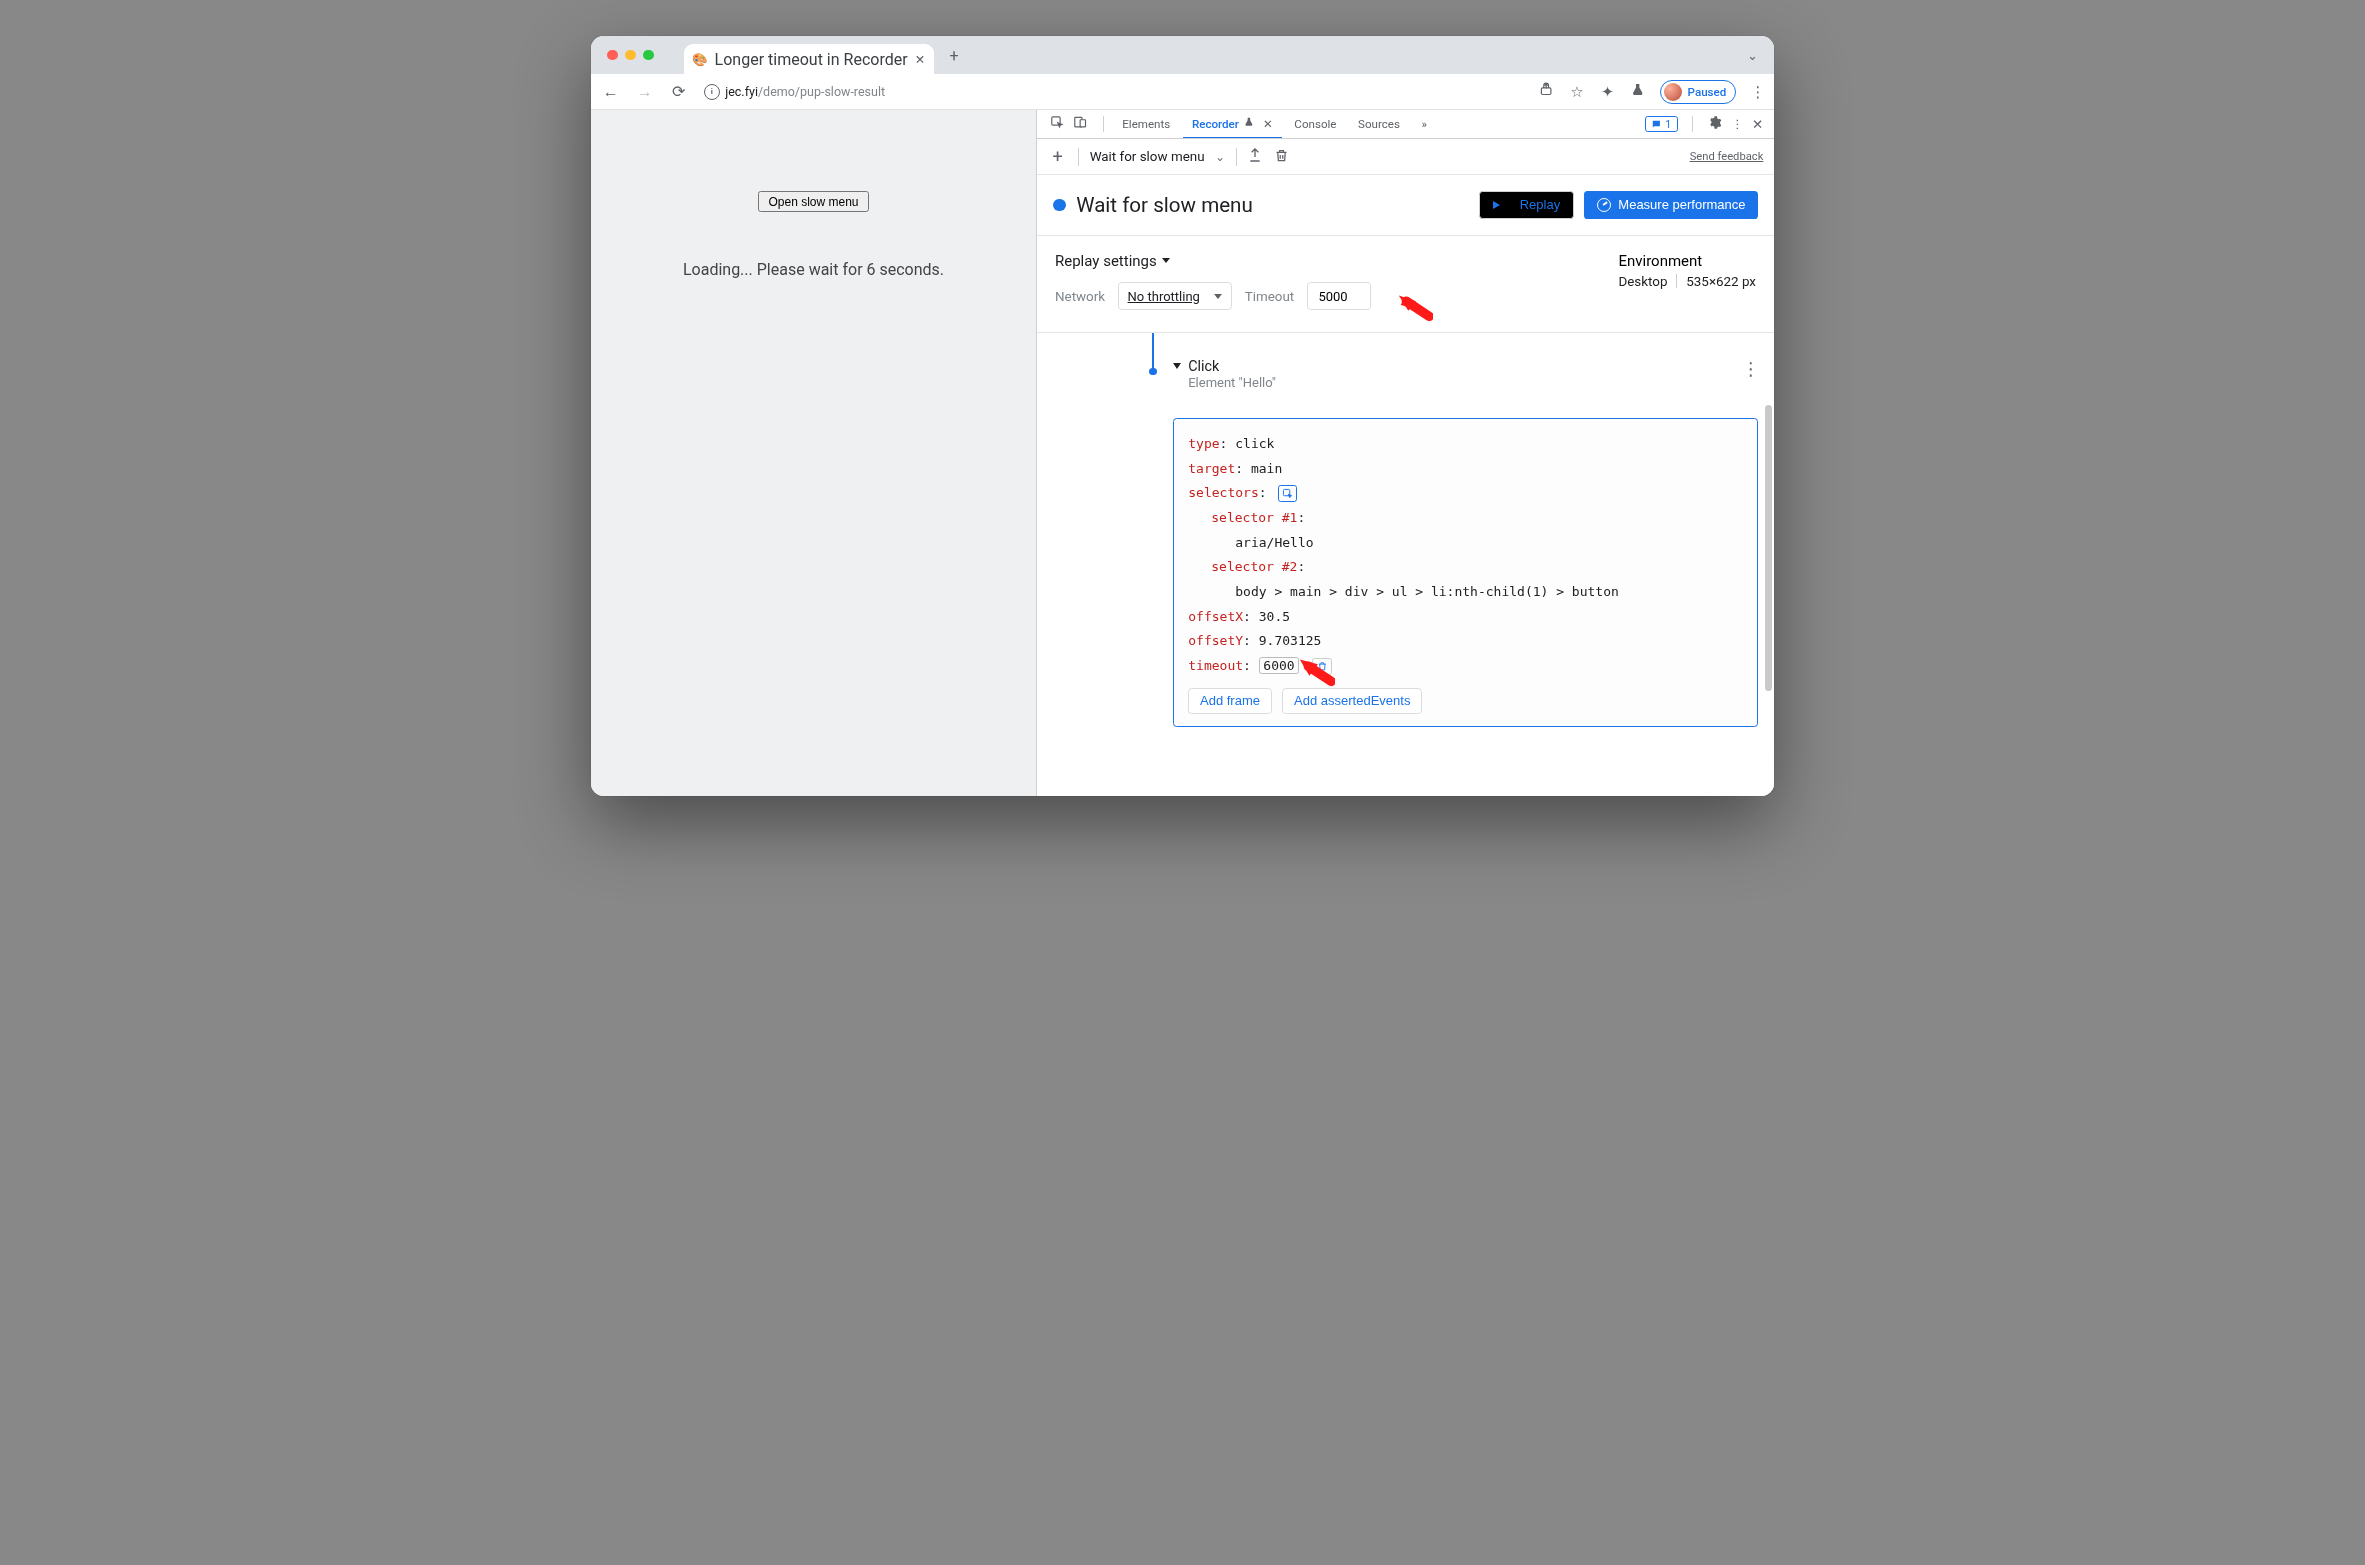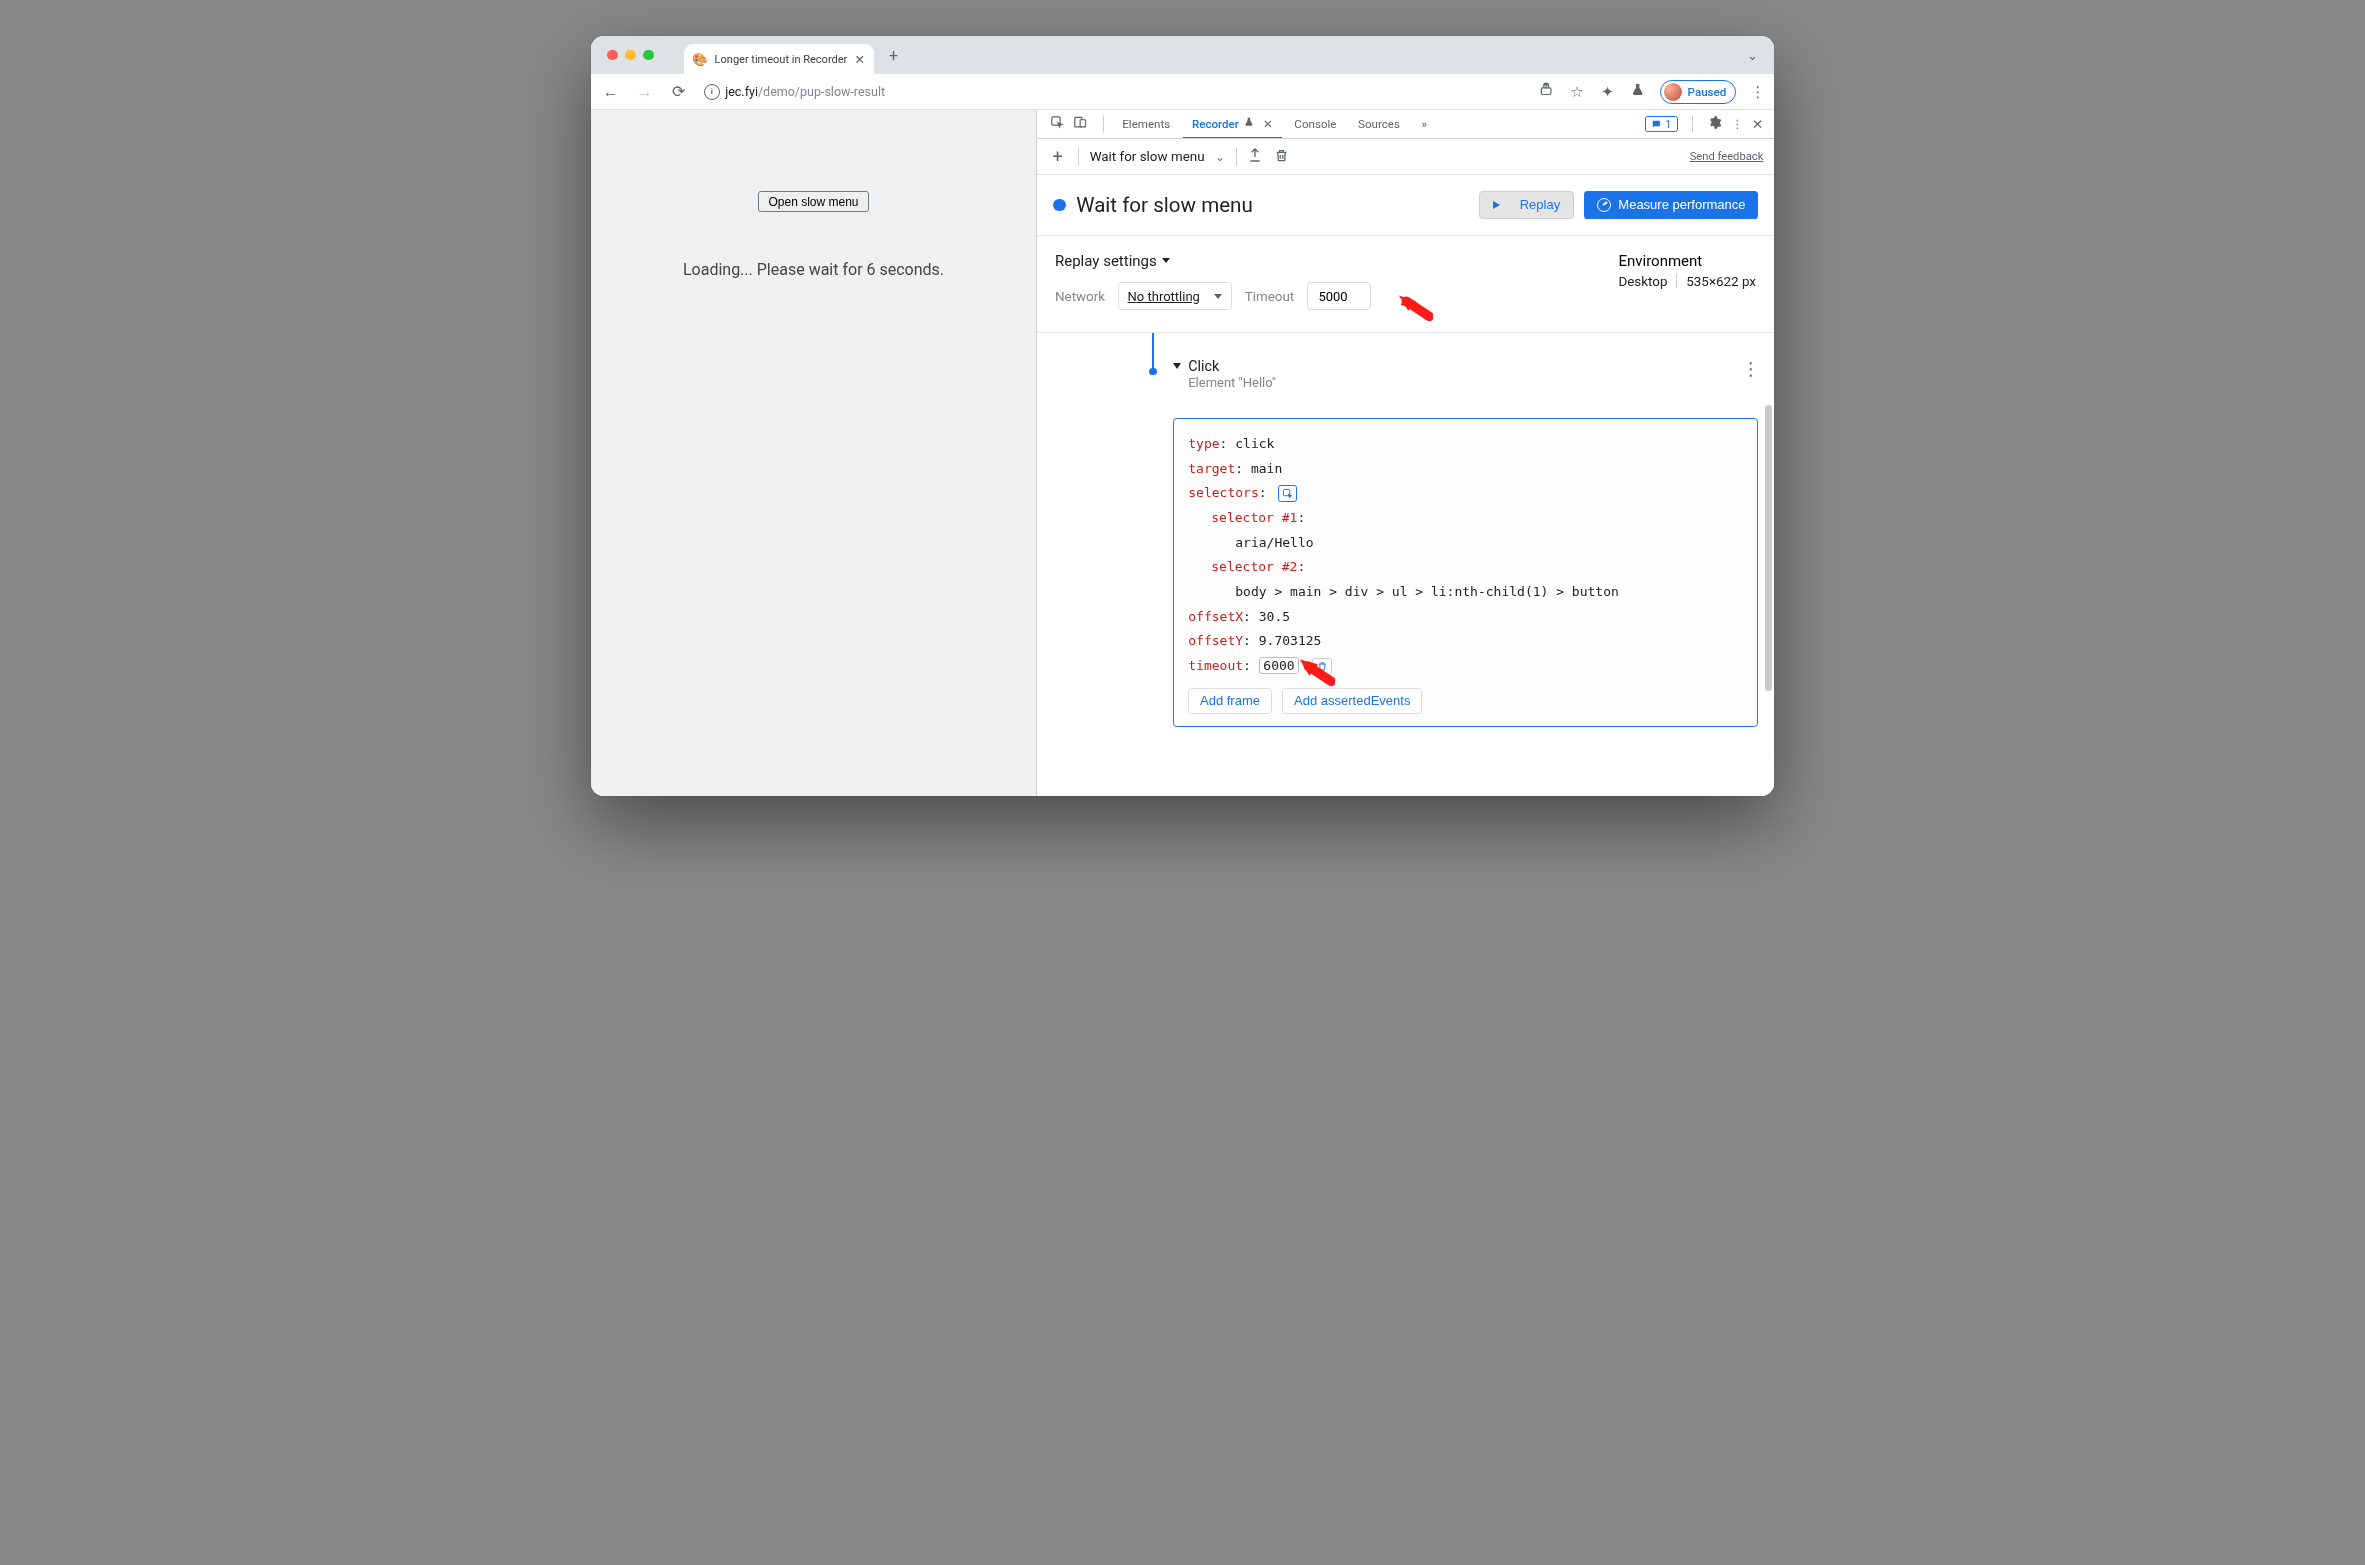--- a/index.html
+++ b/index.html
@@ -47,21 +47,21 @@
   margin-left: 21.5px;
   border-radius: 9px 9px 0 0;
   display: flex;
   align-items: center;
   padding: 0 9px;
   gap: 7.2px;
   min-width: 188px;
   position: relative;
 }
 .tab .favicon { width:14.3px; height:14.3px; display:flex; align-items:center; justify-content:center; font-size:12.5px; }
-.tab .title { font-size: 11px; color: #3c4043; white-space: nowrap; }
+.tab .title { font-size: 16px; color: #3c4043; white-space: nowrap; }
 .tab .close { font-size: 12.5px; color:#5f6368; margin-left:auto;}
 .new-tab { width:25px; height:25px; display:flex; align-items:center; justify-content:center; color:#5f6368; font-size:16px; margin-left:7.2px; align-self:center; border-radius:50%;}
 .window-caret { margin-left:auto; align-self:center; color:#5f6368; padding:0 9px; font-size:12.5px;}
 
 .toolbar {
   height: 36px;
   background: #fff;
   border-bottom: 0.9px solid #e0e0e0;
   display: flex;
   align-items: center;
@@ -132,21 +132,21 @@
 .feedback { margin-left:auto; font-size:11.2px; color:#5f6368; text-decoration:underline;}
 
 .rec-title-row {
   padding:16px 16px; border-bottom:0.9px solid #e6e6e6;
   display:flex; align-items:center; gap:10.7px;
 }
 .rec-dot { width:12.5px;height:12.5px;border-radius:50%;background:#1a73e8;}
 .rec-title { font-size:20.6px; color:#202124; font-weight:400;}
 .rec-title-row .spacer{flex:1;}
 .btn-outline {
-  border:0.9px solid #d0d0d0; background:#e5e5e5; color:#1a73e8;
+  border:0.9px solid #d0d0d0; background:#000000; color:#1a73e8;
   padding:5.4px 12.5px; border-radius:3.6px; font-size:13px; font-weight:500;
   display:flex; align-items:center; gap:20px;
 }
 .btn-primary {
   background:#1a73e8; color:#fff; border:none;
   padding:6.3px 12.5px; border-radius:3.6px; font-size:13px; font-weight:500;
   display:flex; align-items:center; gap:7.2px;
 }
 .play-tri { width:0;height:0;border-left:7.2px solid #1a73e8;border-top:4.5px solid transparent;border-bottom:4.5px solid transparent;}
 .gauge{width:14.3px;height:14.3px;border:1.8px solid #fff;border-radius:50%;position:relative;}

